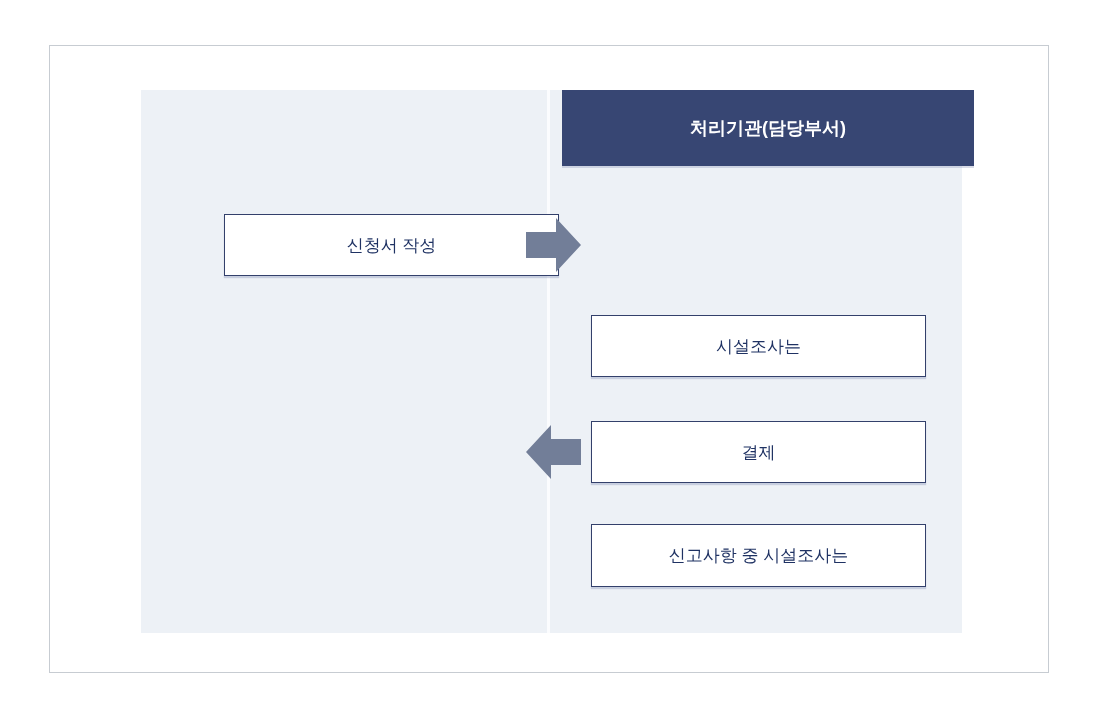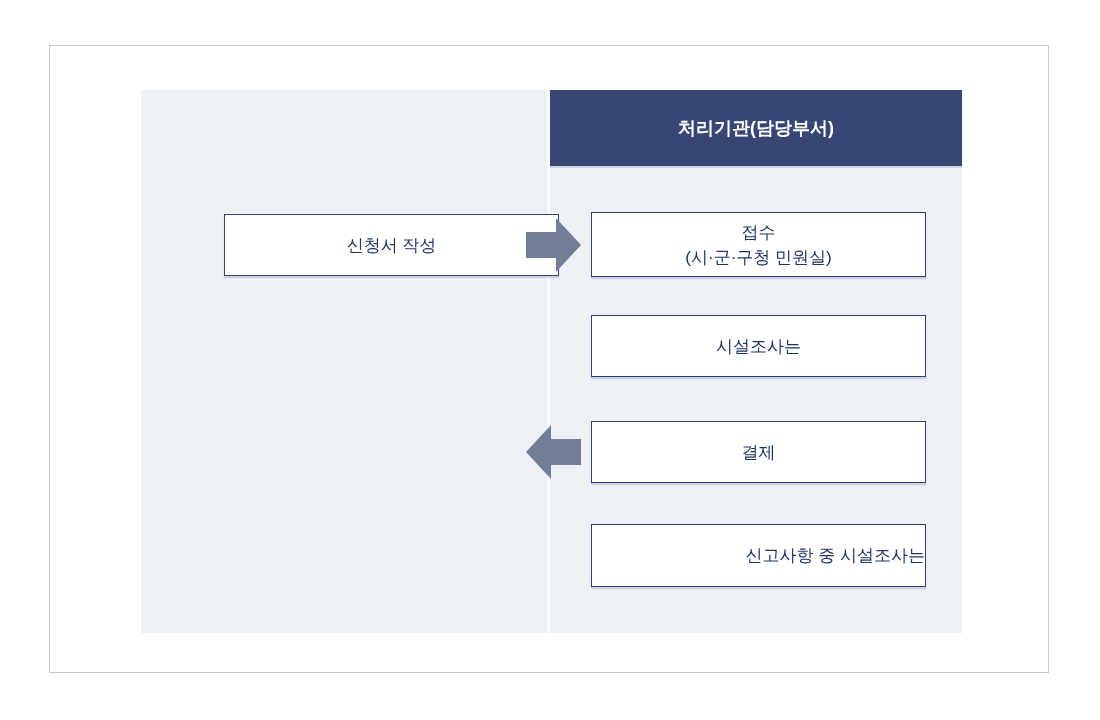--- a/index.html
+++ b/index.html
@@ -38,41 +38,41 @@
     background: #374673;
     color: #ffffff;
     display: flex; flex-direction: column;
     align-items: center; justify-content: center;
     font-size: 18px; font-weight: bold;
     line-height: 25px;
     box-shadow: 0 2px 0 rgba(145,155,190,0.35);
     text-align: center;
   }
   .header-left  { left: 91px;  width: 406px; }
-  .header-right { left: 500px; width: 412px; }
+  .header-right { left: 512px; width: 412px; }
   .node {
     position: absolute;
     background: #ffffff;
     border: 1px solid #33406b;
     color: #1f3263;
     display: flex; flex-direction: column;
     align-items: center; justify-content: center;
     font-size: 17px;
     line-height: 25px;
     text-align: center;
     box-shadow: 0 2px 1px rgba(130,140,180,0.35);
   }
   .node-left  { left: 132px; width: 335px; margin-left: 42px; }
   .node-right { left: 541px; width: 335px; }
   .node-apply   { top: 168px; height: 62px; }
   .node-receipt { top: 166px; height: 65px; }
   .node-review  { top: 269px; height: 62px; }
   .node-issue   { top: 375px; height: 62px; }
   .node-payment { top: 375px; height: 62px; text-align: right; }
-  .node-note    { top: 478px; height: 63px; align-items: flex-end; }
+  .node-note    { top: 478px; height: 63px; }
   .arrow {
     position: absolute;
     width: 55px; height: 54px;
   }
   .arrow-right { left: 476px; top: 172px; }
   .arrow-left  { left: 476px; top: 379px; }
   .arrow svg { display: block; }
 </style>
 </head>
 <body>
@@ -84,24 +84,20 @@
     <div class="col-divider"></div>
 
     <div class="header-cell header-right">
       <span>처리기관(담당부서)</span>
     </div>
 
     <div class="node node-left node-apply">
       <span>신청서 작성</span>
     </div>
 
-    <div class="node node-right node-receipt">
-      <span>접수</span>
-      <span>(시·군·구청 민원실)</span>
-    </div>
     <div class="node node-right node-review">
       <span>시설조사는</span>
     </div>
     <div class="node node-right node-payment">
       <span>결제</span>
     </div>
     <div class="node node-right node-note">
       <span>신고사항 중 시설조사는</span>
     </div>
 

